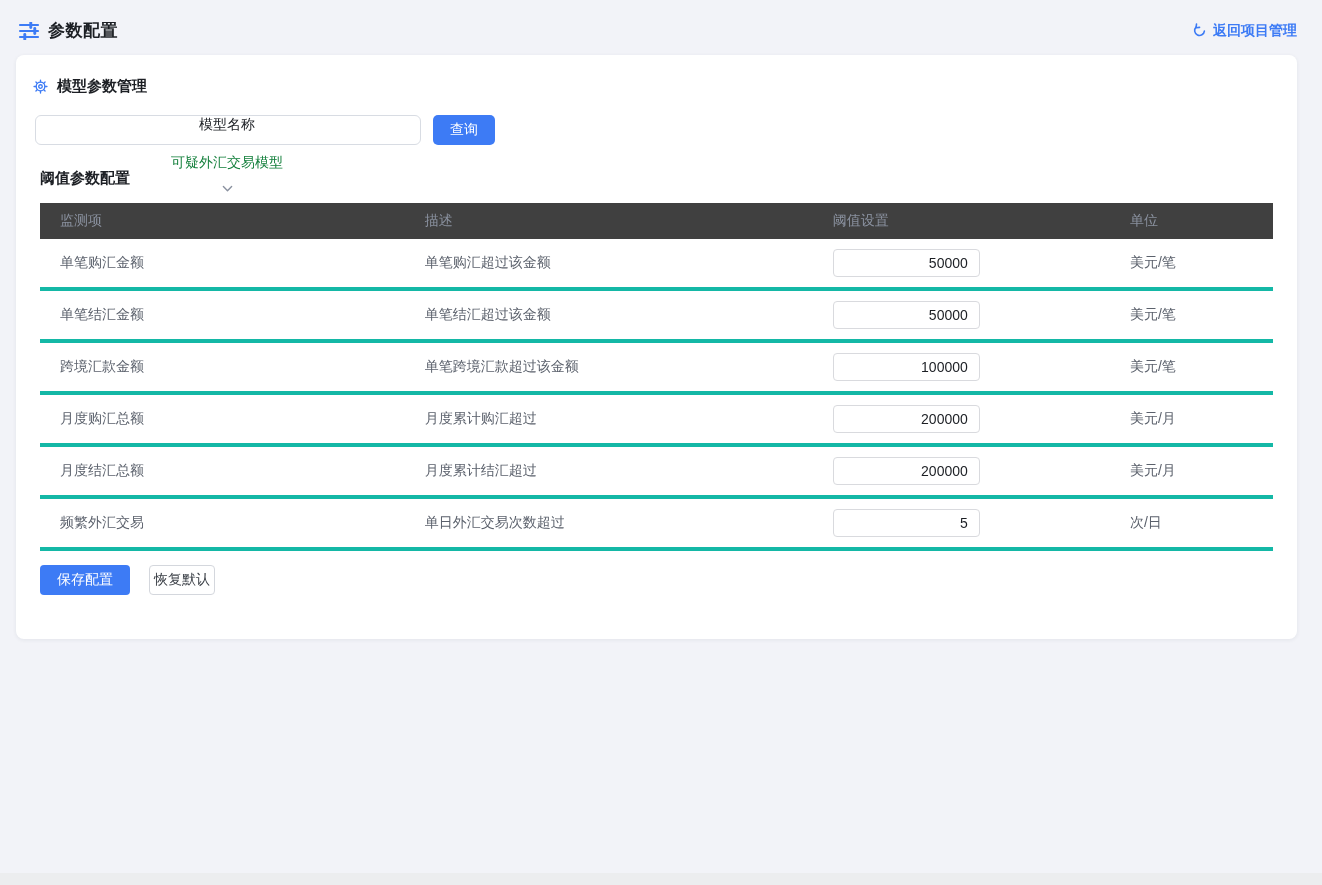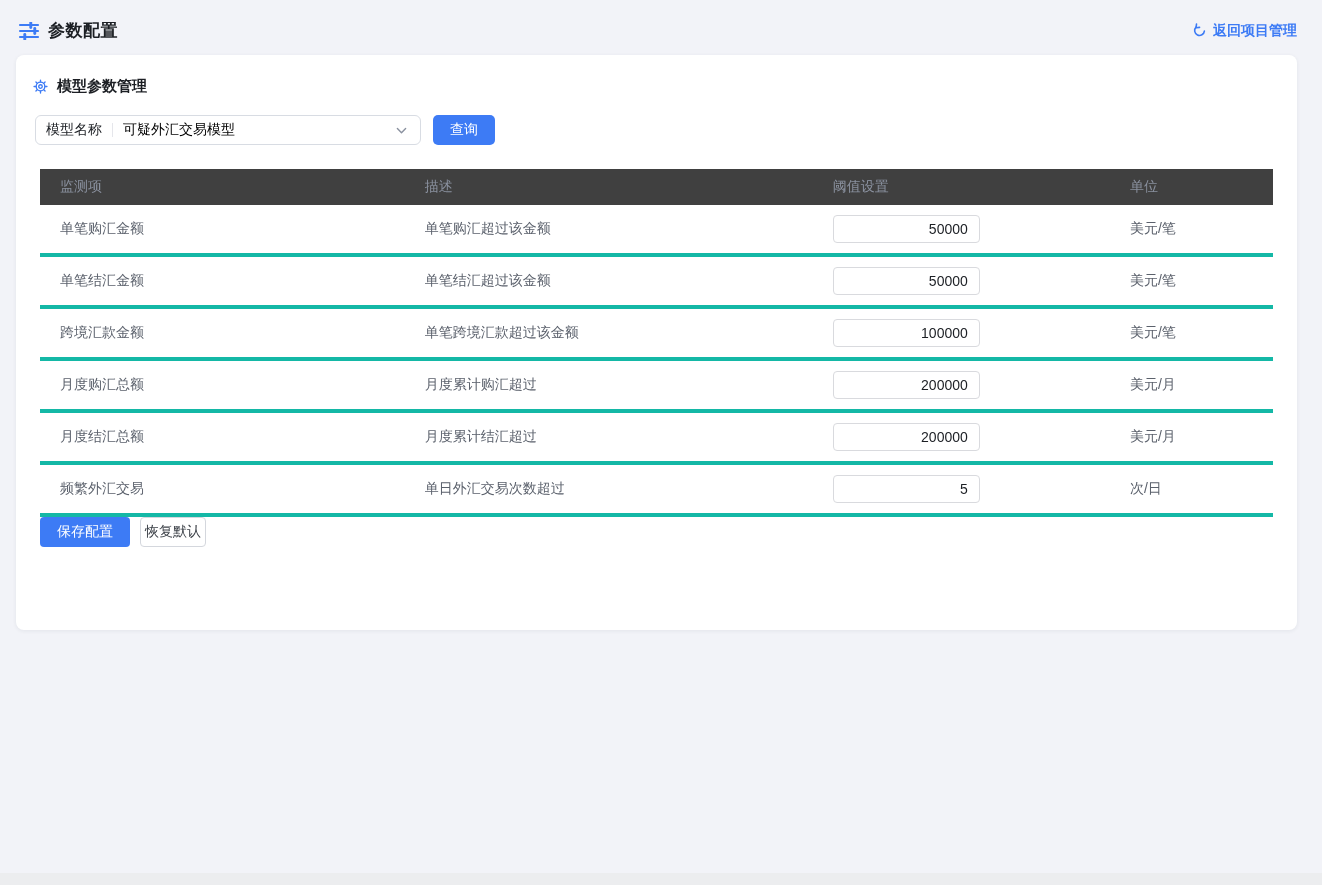--- a/index.html
+++ b/index.html
@@ -44,24 +44,25 @@
 
   
   .filter-row { display: flex; align-items: center; gap: 12px; margin-bottom: 24px; margin-left: -5px; }
   .select-control {
     width: 386px; height: 30px;
     border: 1px solid #d8dce3; border-radius: 6px;
     background: #fff;
     display: flex; align-items: center;
     padding: 0 12px 0 10px; gap: 10px;
     cursor: pointer;
+    flex-direction: column;
   }
   .select-label { font-size: 14px; color: #1c1f24; white-space: nowrap; }
   .select-divider { width: 1px; height: 14px; background: #e5e6eb; }
-  .select-value { flex: 1; font-size: 14px; color: #000000; white-space: nowrap; }
+  .select-value { flex: 1; font-size: 14px; color: #15803d; white-space: nowrap; }
   .btn {
     height: 30px; border: none; border-radius: 5px;
     font-size: 14px; font-family: inherit; cursor: pointer;
     display: inline-flex; align-items: center; justify-content: center;
   }
   .btn-primary { background: var(--accent); color: #ffffff; padding: 12px 17px; }
   .btn-plain {
     background: #ffffff; color: #3a3f46; padding: 0 4px;
     border: 1px solid #d4d7dd; border-radius: 4px;
   }
@@ -92,21 +93,21 @@
     border: 1px solid #d9dade; border-radius: 4px;
     padding: 0 11px;
     font-size: 14px; color: #1c1f24;
     font-family: inherit;
     outline: none;
     background: #fff;
     text-align: right;
   }
 
   
-  .actions { display: flex; gap: 10px; }
+  .actions { display: flex; gap: 19px; margin-top: 14px; }
 
   
   .footer-strip {
     position: absolute; left: 0; right: 0; bottom: 0;
     height: 12px; background: #ecedef;
   }
 
   .icon { display: inline-flex; align-items: center; justify-content: center; }
 </style>
 </head>
@@ -164,20 +165,21 @@
       <span class="select-value">可疑外汇交易模型</span>
       <span class="icon">
         <svg width="13" height="13" viewBox="0 0 12 12" fill="none">
           <path d="M2.2 4.2 L6 8 L9.8 4.2" stroke="#8a919f" stroke-width="1.3" stroke-linecap="round" stroke-linejoin="round"></path>
         </svg>
       </span>
     </div>
     <button class="btn btn-primary">查询</button>
   </div>
 
+  <div class="table-title">阈值参数配置</div>
 
   <div class="ptable">
     <div class="trow thead">
       <div class="col-item">监测项</div>
       <div class="col-desc">描述</div>
       <div class="col-value">阈值设置</div>
       <div class="col-unit">单位</div>
     </div>
     <div class="tbody">
     <div class="trow">

